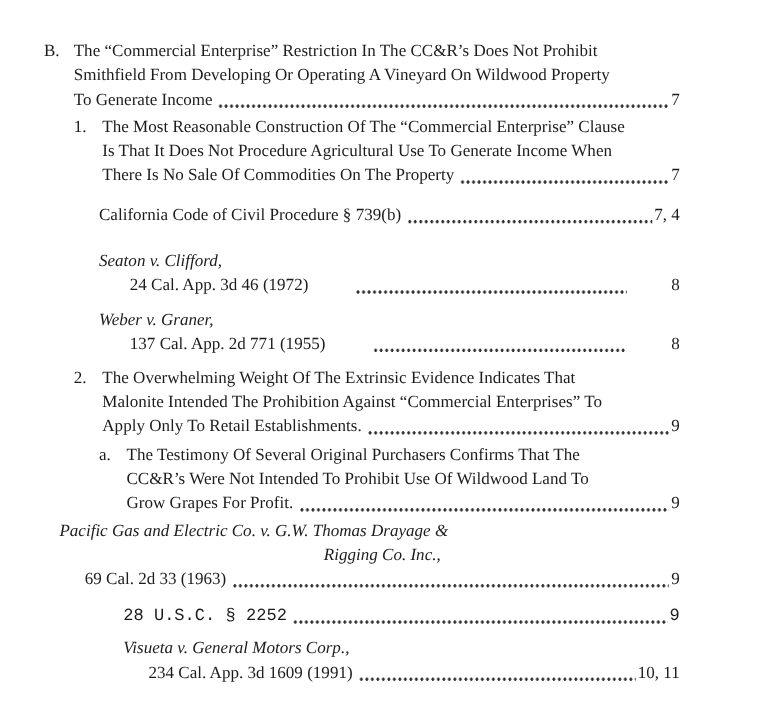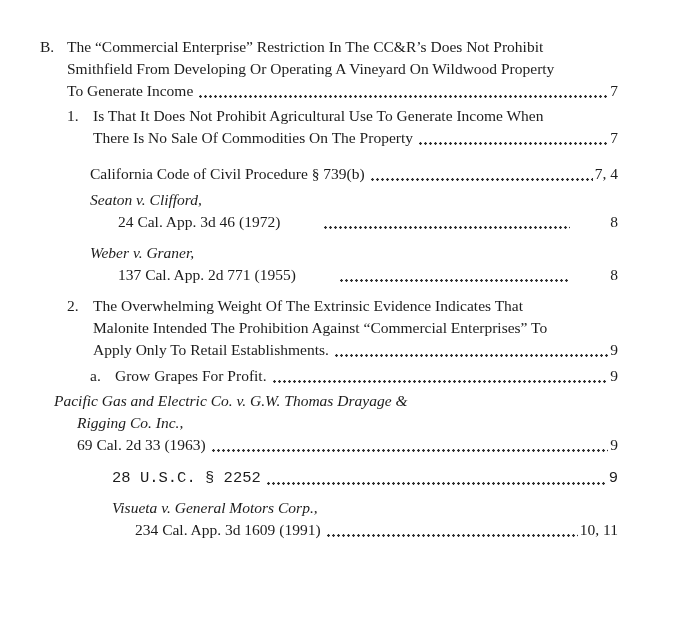--- a/index.html
+++ b/index.html
@@ -24,21 +24,21 @@
   
   .lv0 { padding-left: 27px; }
   .lv0 > .lbl { position: absolute; left: 0; top: 0; }
   .lv1 { margin-left: 27px; padding-left: 26px; }
   .lv1 > .lbl { position: absolute; left: 0; top: 0; }
   .lv2 { margin-left: 50px; padding-left: 25px; }
   .lv2 > .lbl { position: absolute; left: 0; top: 0; }
   .body1 { margin-left: 50px; }        
   .body2 { margin-left: 72px; }        
   .cite1 { padding-left: 28px; gap: 38px; }       
-  .cite2 { padding-left: 23px; }       
+  .cite2 { padding-left: 23px; text-align: center; }       
 
   .case-name { font-style: italic; }
 
   
   .pl { display: flex; }
   .pl > .txt { white-space: nowrap; }
   .dots {
     flex: 1 1 auto;
     min-width: 14px;
     align-self: flex-end;
@@ -50,42 +50,43 @@
     background-position: 0 0;
   }
   .pg { white-space: nowrap; }
 
   
   .mb3  { margin-bottom: 3px; }
   .mb4  { margin-bottom: 4px; }
   .mb8  { margin-bottom: 8px; font-family: Liberation Mono, monospace; }
   .mb9  { margin-bottom: 9px; }
   .mb11 { margin-bottom: 11px; margin-left: 14px; }
-  .mb12 { margin-bottom: 4px; justify-content: center; }
+  .mb12 { margin-bottom: 20px; justify-content: center; }
   .mb14 { margin-bottom: 14px; }
 </style>
 </head>
 <body>
 
 <div class="page">
 
   <div class="entry lv0 mb3">
     <span class="lbl">B.</span>
     <div class="ln">The “Commercial Enterprise” Restriction In The CC&amp;R’s Does Not Prohibit</div>
     <div class="ln">Smithfield From Developing Or Operating A Vineyard On Wildwood Property</div>
     <div class="ln pl">
       <span class="txt">To Generate Income</span>
       <span class="dots"></span>
       <span class="pg">7</span>
     </div>
   </div>
 
   <div class="entry lv1 mb14">
     <span class="lbl">1.</span>
-    <div class="ln">Is That It Does Not Prohibit Agricultural Use To Generate Income When</div>
+    <div class="ln">The Most Reasonable Construction Of The “Commercial Enterprise” Clause</div>
+    <div class="ln">Is That It Does Not Procedure Agricultural Use To Generate Income When</div>
     <div class="ln pl">
       <span class="txt">There Is No Sale Of Commodities On The Property</span>
       <span class="dots"></span>
       <span class="pg">7</span>
     </div>
   </div>
 
   <div class="entry body1 mb12 pl">
     <span class="txt">California Code of Civil Procedure § 739(b)</span>
     <span class="dots"></span>
@@ -116,20 +117,22 @@
     <div class="ln">Malonite Intended The Prohibition Against “Commercial Enterprises” To</div>
     <div class="ln pl">
       <span class="txt">Apply Only To Retail Establishments.</span>
       <span class="dots"></span>
       <span class="pg">9</span>
     </div>
   </div>
 
   <div class="entry lv2 mb3">
     <span class="lbl">a.</span>
+    <div class="ln">The Testimony Of Several Original Purchasers Confirms That The</div>
+    <div class="ln">CC&amp;R’s Were Not Intended To Prohibit Use Of Wildwood Land To</div>
     <div class="ln pl">
       <span class="txt">Grow Grapes For Profit.</span>
       <span class="dots"></span>
       <span class="pg">9</span>
     </div>
   </div>
 
   <div class="entry body2 mb11">
     <div class="ln case-name">Pacific Gas and Electric Co. v. G.W. Thomas Drayage &amp;</div>
     <div class="ln case-name cite2">Rigging Co. Inc.,</div>

